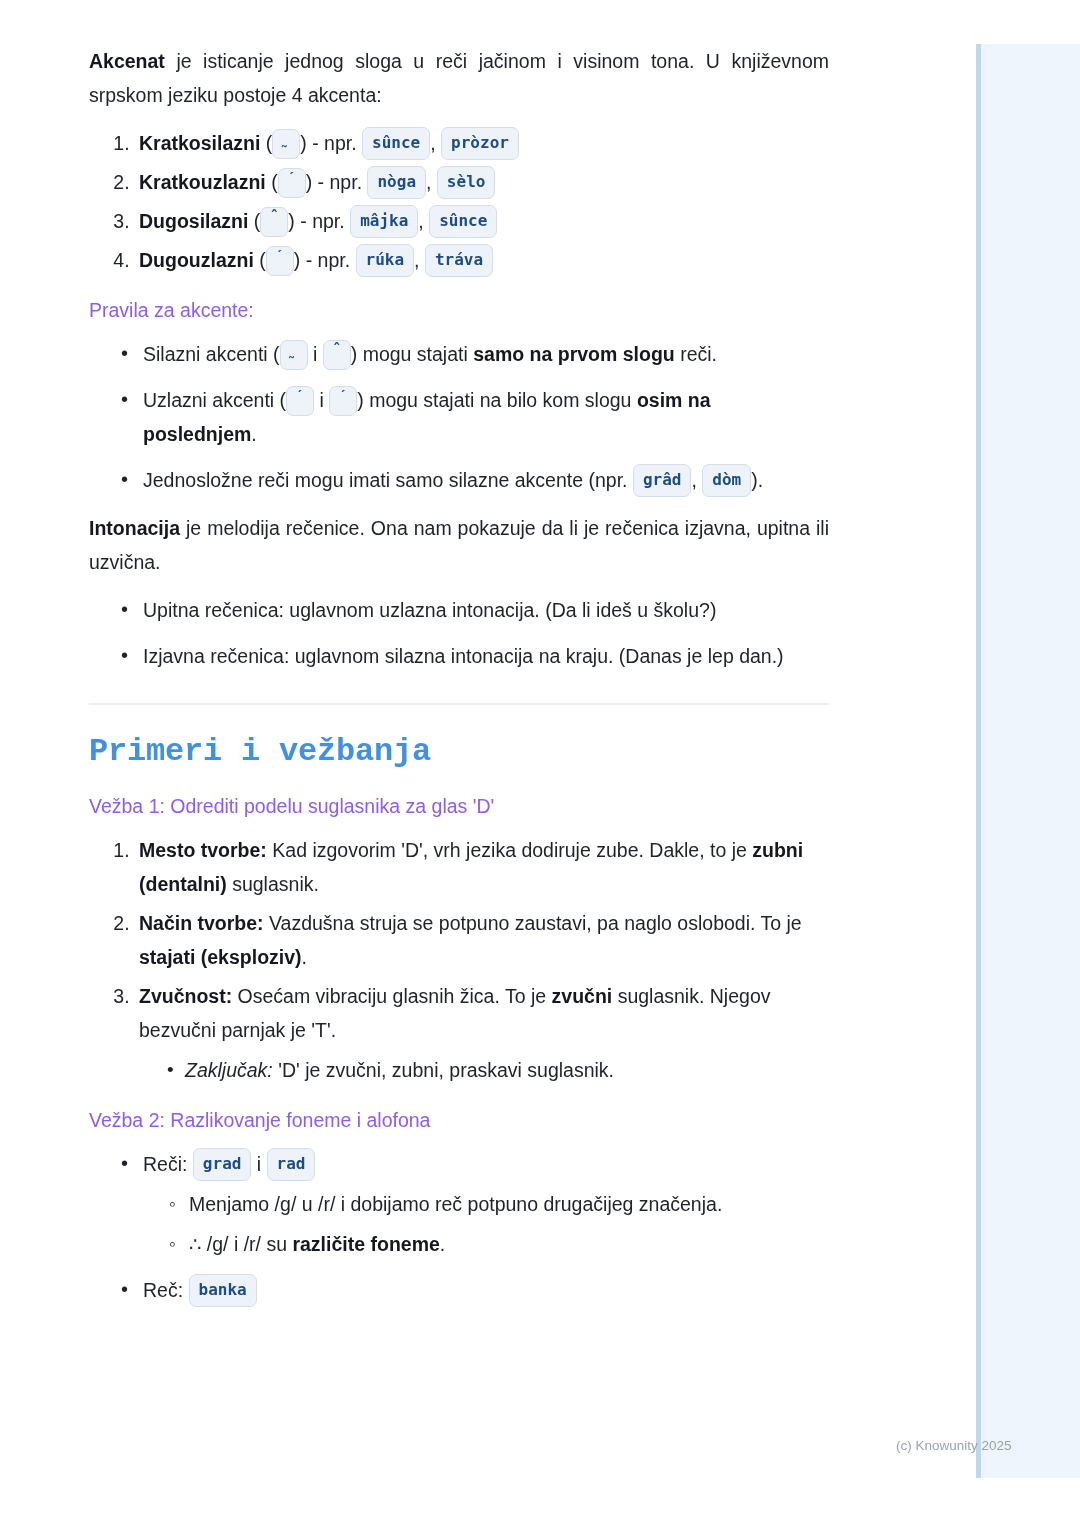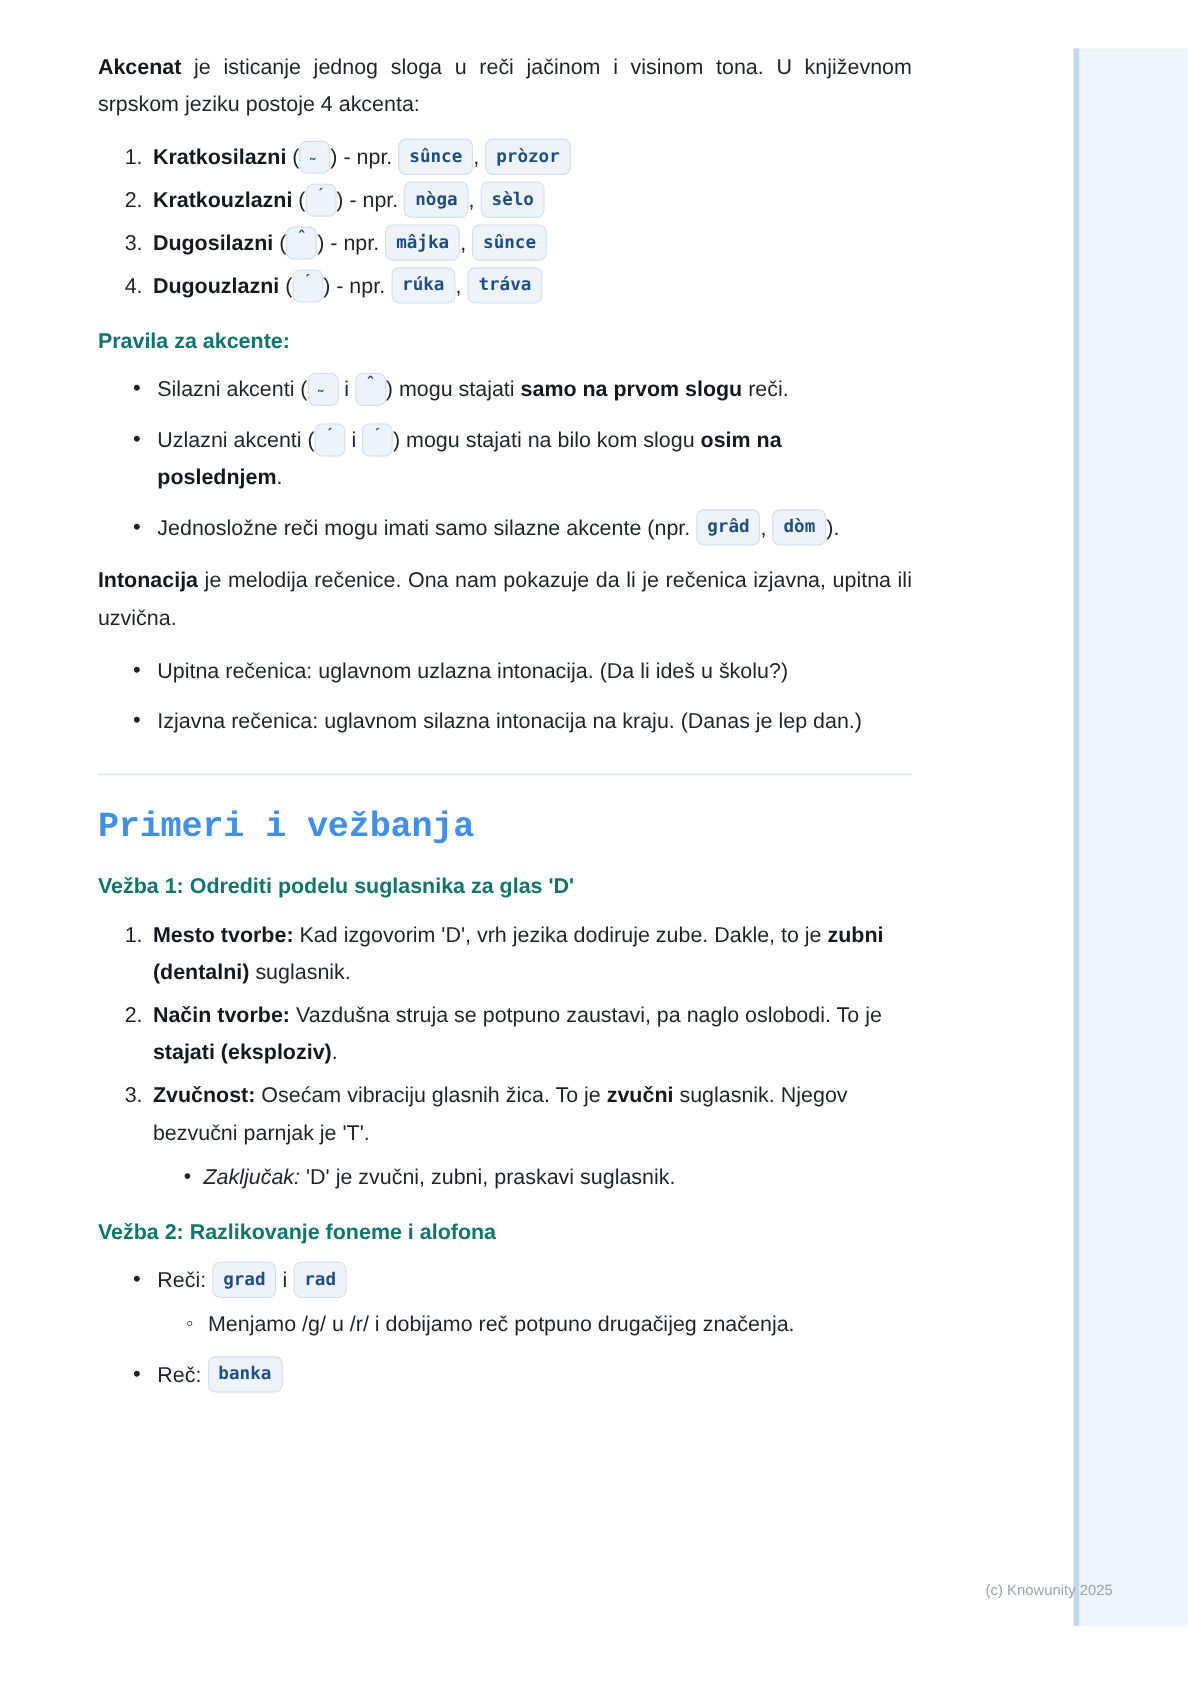--- a/index.html
+++ b/index.html
@@ -105,22 +105,22 @@
   ul.subbullets.disc > li::before {
     content: "\2022";
     font-size: 19px;
     left: 0px;
   }
 
   h3.sub-head {
     margin: 18px 0 12px 0;
     font-size: 19.5px;
     line-height: 30px;
-    font-weight: bold;
-    color: #0f766e;
+    font-weight: normal;
+    color: #8b5cf6;
   }
 
   h2.section-title {
     margin: 26px 0 18px 0;
     font-size: 32px;
     line-height: 42px;
     font-weight: bold;
     color: #4190e4;
     letter-spacing: -0.2px;
     font-family: Liberation Mono, monospace;
@@ -253,20 +253,21 @@
       </li>
     </ol>
 
     <h3 class="sub-head">Vežba 2: Razlikovanje foneme i alofona</h3>
 
     <ul class="bullets">
       <li>
         <span>Reči: </span><code class="chip">grad</code><span> i </span><code class="chip">rad</code>
         <ul class="subbullets">
           <li>Menjamo /g/ u /r/ i dobijamo reč potpuno drugačijeg značenja.</li>
+          <li><span>∴ /g/ i /r/ su </span><b>različite foneme</b><span>.</span></li>
         </ul>
       </li>
       <li>
         <span>Reč: </span><code class="chip">banka</code>
       </li>
     </ul>
 
   </div>
 </div>
 

